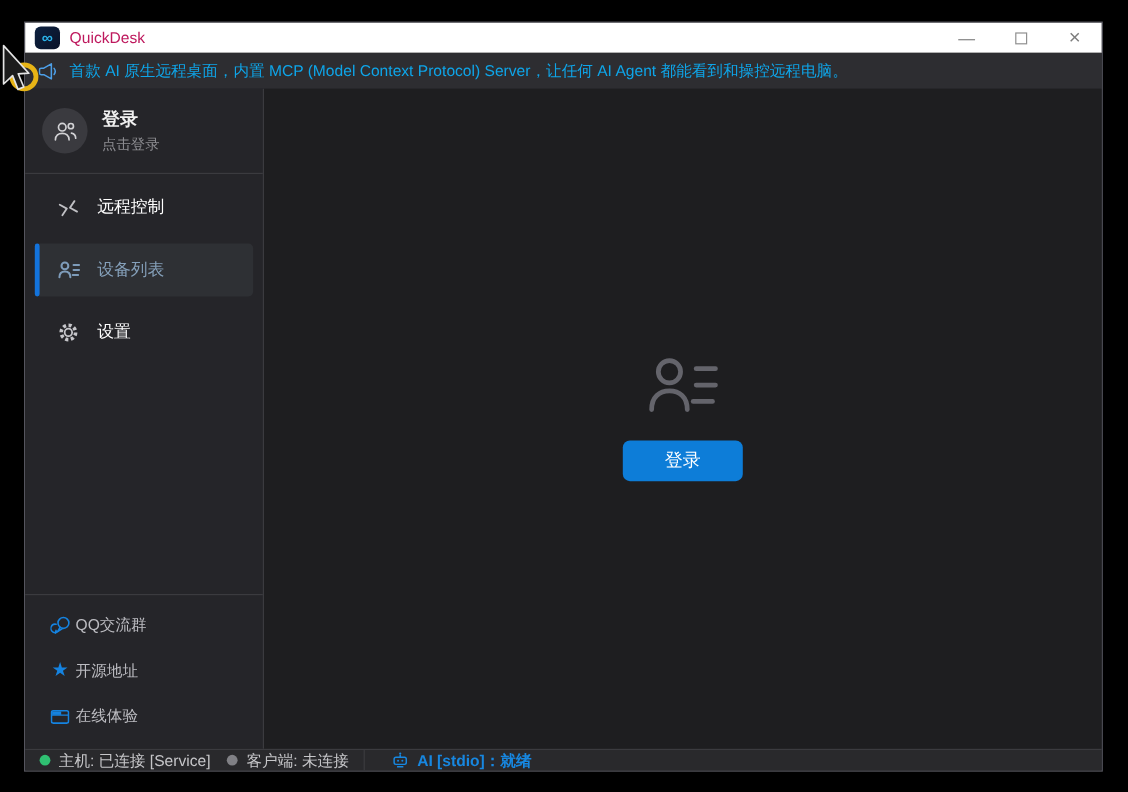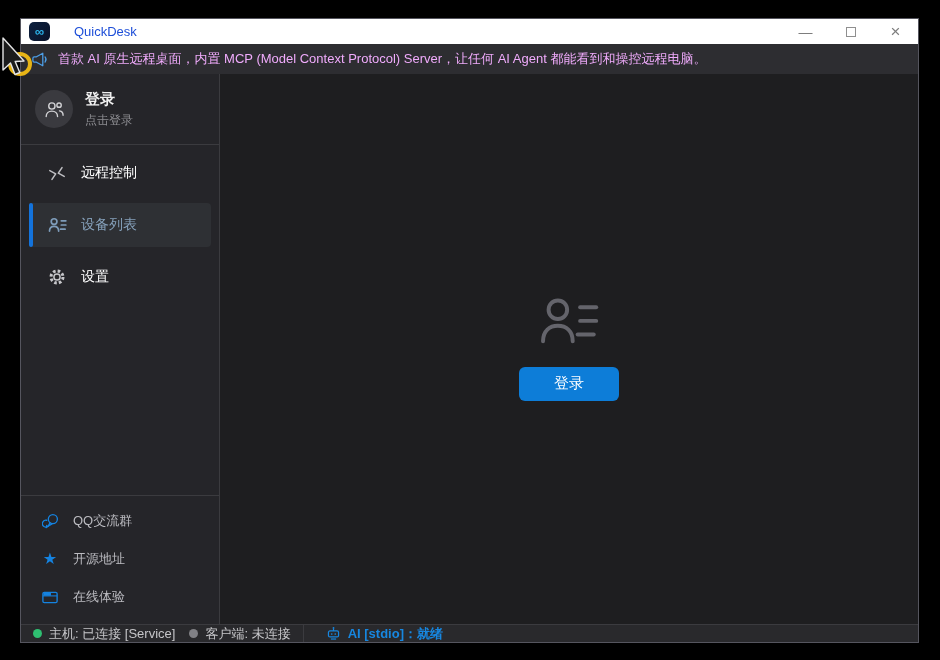--- a/index.html
+++ b/index.html
@@ -12,29 +12,29 @@
             display:flex; flex-direction:column; background:#1e1e20;
             border:1px solid #55555e; }
 
   
   .titlebar { height:25px; background:#ffffff; display:flex; align-items:center;
               padding-left:8px; flex:0 0 auto; }
   .logo { width:21px; height:19px; border-radius:5px;
           background:linear-gradient(135deg,#0d2140,#0a1228);
           color:#2bb3ea; font-size:13px; font-weight:bold;
           display:flex; align-items:center; justify-content:center; }
-  .app-title { color:#1d4ed8; font-size:13px; margin-left:24px; flex:1; }
+  .app-title { color:#be185d; font-size:13px; margin-left:8px; flex:1; }
   .win-controls { display:flex; height:100%; align-items:center; }
   .wc { width:45px; height:100%; display:flex; align-items:center; justify-content:center;
         color:#7d7d7d; font-size:14px; cursor:default; }
   .maxbox { width:10px; height:10px; border:1.2px solid #8f8f8f; display:inline-block; }
 
   
   .banner { height:30px; background:#2d2d31; display:flex; align-items:center;
-            gap:8px; padding-left:11px; color:#f0abfc; font-size:13px; flex:0 0 auto;
+            gap:8px; padding-left:11px; color:#0ea5e9; font-size:13px; flex:0 0 auto;
             white-space:nowrap; overflow:hidden; }
 
   
   .content { flex:1; display:flex; min-height:0; }
   .sidebar { width:199px; flex:0 0 auto; background:#252529; border-right:1px solid #3b3b3f;
              display:flex; flex-direction:column; }
   .user { height:71px; border-bottom:1px solid #3b3b3f; display:flex; align-items:center;
           padding:0 14px; gap:12px; cursor:pointer; }
   .avatar { width:38px; height:38px; border-radius:50%; background:#3a3a3f;
             display:flex; align-items:center; justify-content:center; flex:0 0 auto; }
@@ -44,21 +44,21 @@
   .nav { display:flex; flex-direction:column; gap:8px; margin-top:6px; }
   .nav-item { position:relative; height:44px; margin:0 8px; border-radius:4px;
               display:flex; align-items:center; gap:14px; padding:0 0 0 18px;
               color:#ffffff; font-size:14px; cursor:pointer; }
   .nav-item .nicon { width:20px; display:flex; justify-content:center; }
   .nav-item.active { background:#2e3034; color:#85a0ba; }
   .nav-item.active::before { content:""; position:absolute; left:0; top:0; bottom:0;
               width:4px; background:#1373dc; border-radius:2px; }
   .spacer { flex:1; }
   .links { border-top:1px solid #3b3b3f; padding:6px 0 8px; }
-  .link-item { height:38px; display:flex; align-items:center; gap:14px; padding:0 20px;
+  .link-item { height:38px; display:flex; align-items:center; gap:4px; padding:0 20px;
                color:#bcbcc1; font-size:13px; cursor:pointer; }
   .link-item .nicon { width:18px; display:flex; justify-content:center; }
   .star-glyph { color:#1583e0; font-size:16px; line-height:1; }
 
   
   .main { flex:1; background:#1e1e20; display:flex; align-items:center; justify-content:center; }
   .empty { display:flex; flex-direction:column; align-items:center; }
   .empty-text { margin-top:26px; color:#aaaaaf; font-size:15.5px; }
   .login-btn { margin-top:22px; width:100px; height:34px; border:none; border-radius:6px;
                background:#0d7dd8; color:#ffffff; font-size:15px; cursor:pointer;

